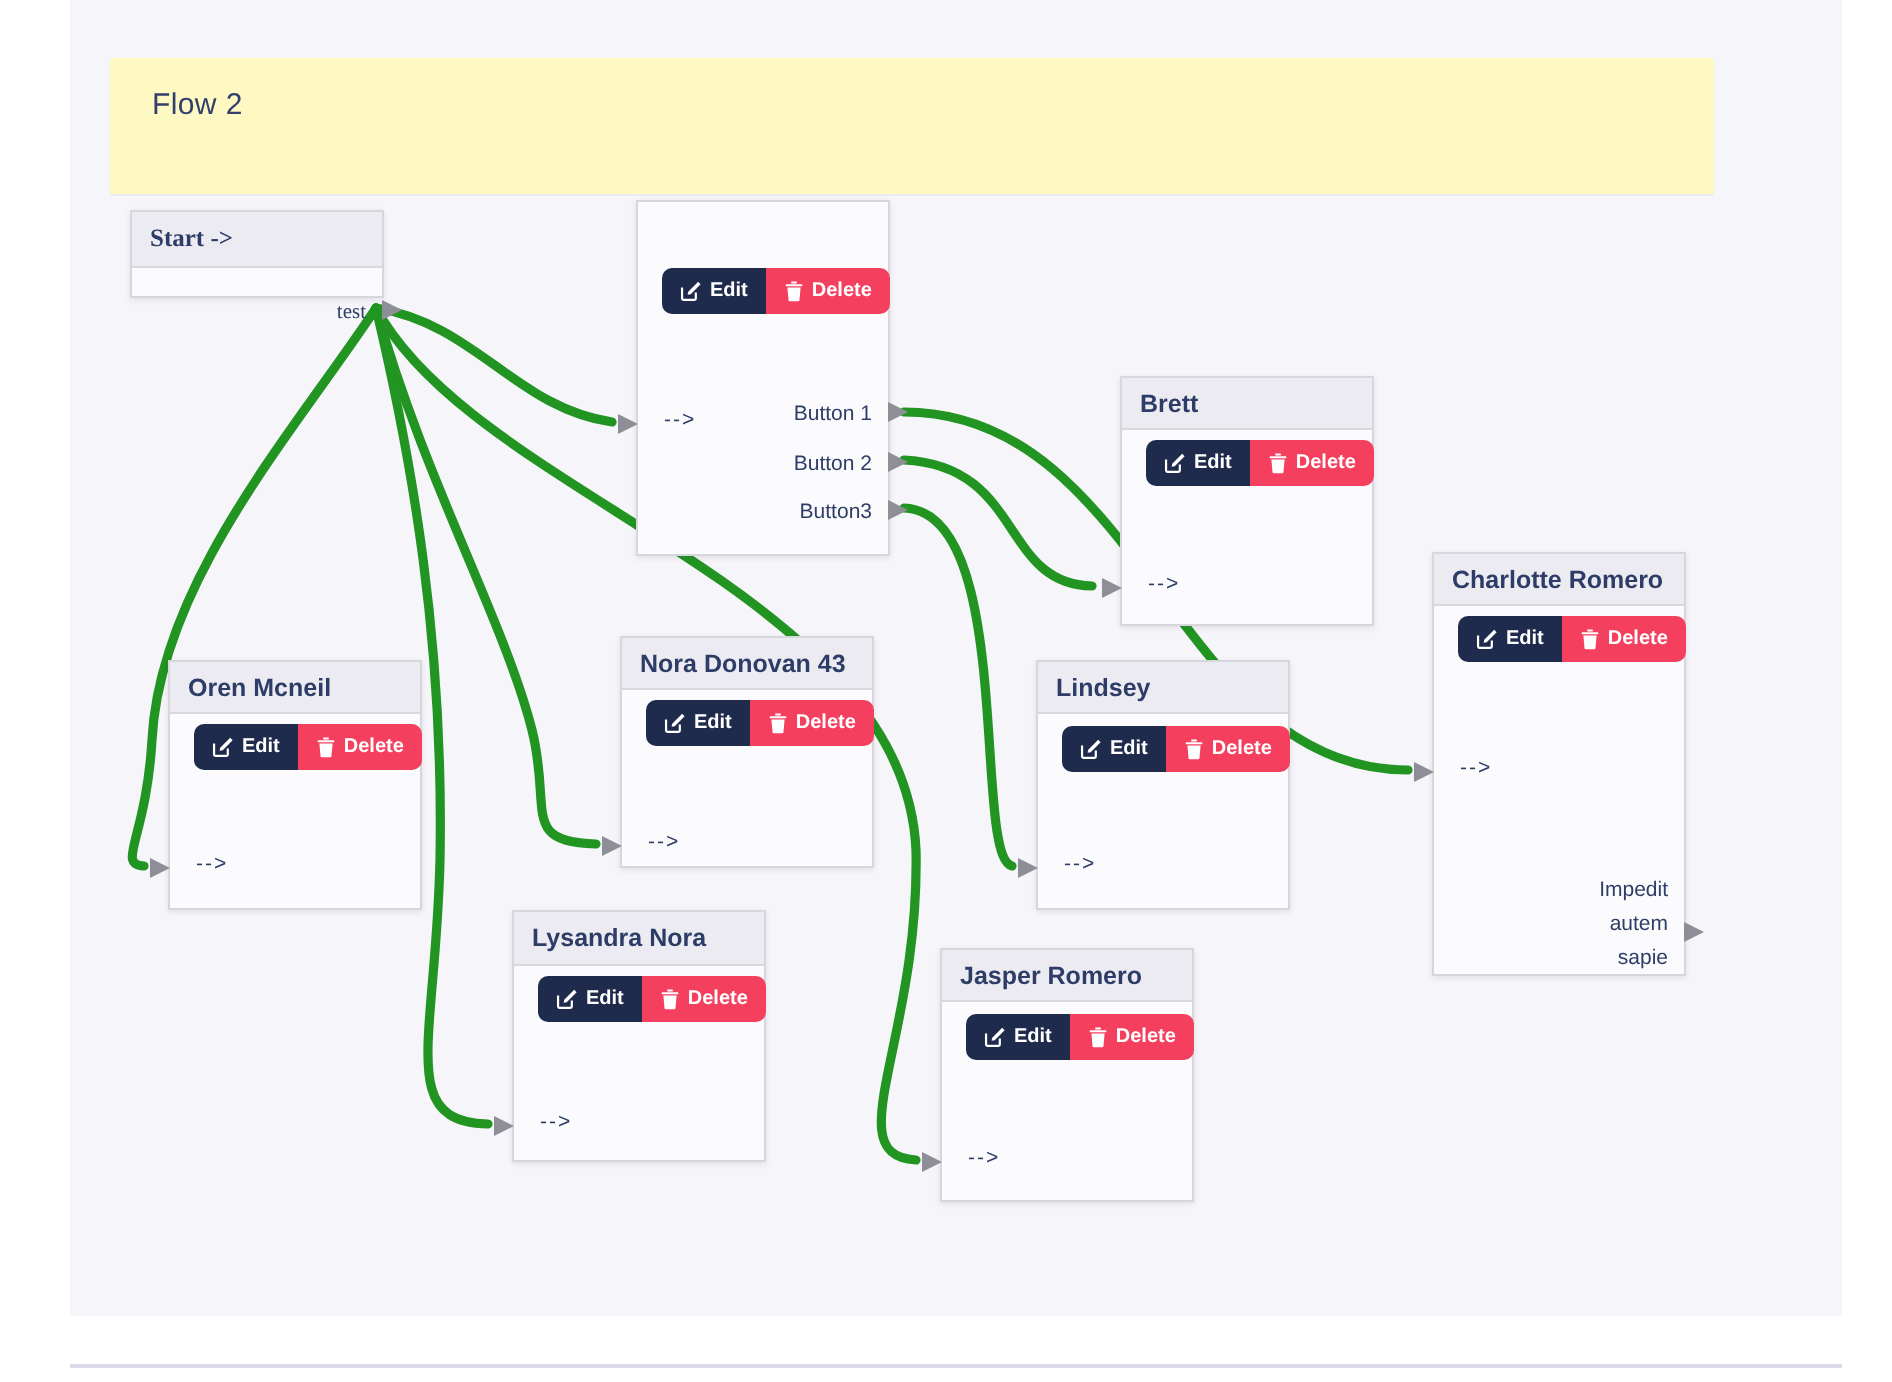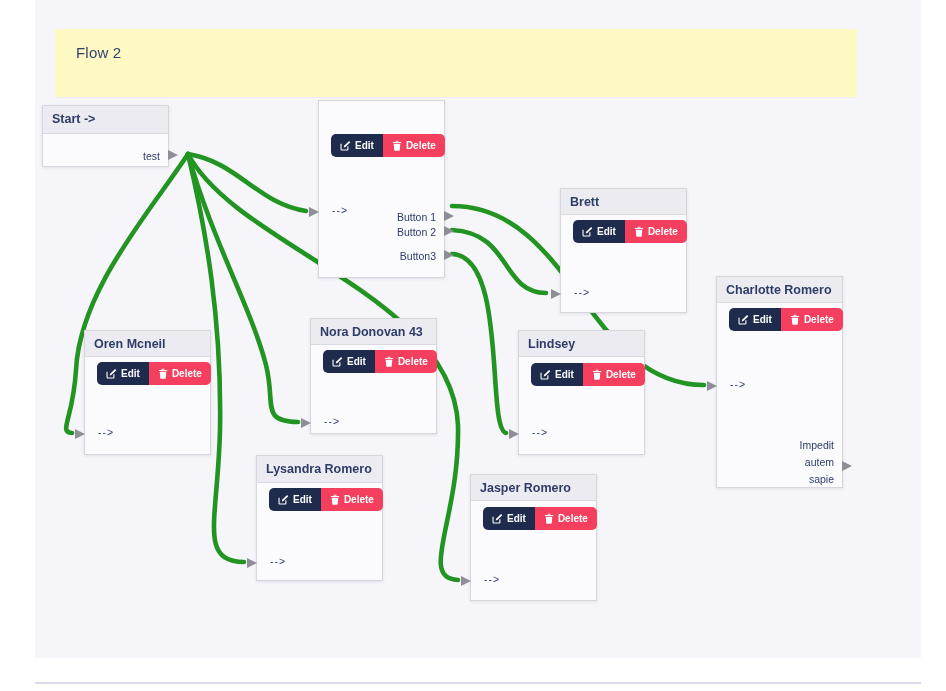--- a/index.html
+++ b/index.html
@@ -58,21 +58,21 @@
       <path d="M188,154 C238,162 258,204 306,211" stroke="#219421"></path>
       <path d="M188,154 C150,212 80,290 76,370 C73,420 58,432 72,433" stroke="#219421"></path>
       <path d="M188,154 C212,240 252,310 266,365 C276,405 260,421 298,422" stroke="#219421"></path>
       <path d="M188,154 C206,230 222,320 220,430 C218,520 198,561 244,562" stroke="#219421"></path>
       <path d="M188,154 C238,248 452,295 458,425 C460,520 418,578 458,580" stroke="#219421"></path>
       <path d="M452,206 C572,206 588,385 704,385" stroke="#219421"></path>
       <path d="M452,230 C512,233 500,292 546,293" stroke="#219421"></path>
       <path d="M452,254 C508,256 486,428 506,433" stroke="#219421"></path>
     </svg>
   <div id="nodes">
-      <div class="node" style="left: 42px; top: 105px; height: 62px;">
+      <div class="node" style="left: 65px; top: 105px; height: 44px; font-family: Liberation Serif, serif;">
         <div class="node-header" style="height: 28px;">Start -&gt;</div>
         <div class="output-row" style="top: 40px;"><span class="out-label">test</span><span class="tri-out" style="top: 4px;"></span></div>
       </div>
       <div class="node" style="left: 318px; top: 100px; height: 178px;">
         <div class="btn-group" style="top: 33px;">
           <button class="btn btn-edit" style="background: rgb(31, 43, 77);">
             <svg width="11" height="11" viewBox="0 0 16 16">
               <path d="M1.5 5.5v8a1 1 0 0 0 1 1h8a1 1 0 0 0 1-1V9" fill="none" stroke="#fff" stroke-width="1.6"></path>
               <path d="M6 8.5 13.2 1.3 15 3.1 7.8 10.3 5.5 10.8z" fill="#fff"></path>
             </svg>
@@ -83,21 +83,21 @@
               <path d="M1 3h12v1.5H1z M5 1h4v1.5H5z" fill="#fff"></path>
               <path d="M2.2 5.5h9.6L11 14.6a1 1 0 0 1-1 .9H4a1 1 0 0 1-1-.9z" fill="#fff"></path>
             </svg>
             <span>Delete</span>
           </button>
         </div>
         <div class="input-port" style="top: 103px;">
           <span class="tri-in" style="top:3px"></span>
           <span class="arrow-label">--&gt;</span>
         </div>
-        <div class="output-row" style="top: 106px;"><span class="out-label">Button 1</span><span class="tri-out" style="top: 4px;"></span></div>
+        <div class="output-row" style="top: 96px;"><span class="out-label">Button 1</span><span class="tri-out" style="top: 4px;"></span></div>
         <div class="output-row" style="top: 121px;"><span class="out-label">Button 2</span><span class="tri-out" style="top: 4px;"></span></div>
         <div class="output-row" style="top: 145px;"><span class="out-label">Button3</span><span class="tri-out" style="top: 4px;"></span></div>
       </div>
       <div class="node" style="left: 560px; top: 188px; height: 125px;">
         <div class="node-header" style="height: 26px;">Brett</div>
         <div class="btn-group" style="top: 31px;">
           <button class="btn btn-edit" style="background: rgb(31, 43, 77);">
             <svg width="11" height="11" viewBox="0 0 16 16">
               <path d="M1.5 5.5v8a1 1 0 0 0 1 1h8a1 1 0 0 0 1-1V9" fill="none" stroke="#fff" stroke-width="1.6"></path>
               <path d="M6 8.5 13.2 1.3 15 3.1 7.8 10.3 5.5 10.8z" fill="#fff"></path>
@@ -204,21 +204,21 @@
             </svg>
             <span>Delete</span>
           </button>
         </div>
         <div class="input-port" style="top: 95px;">
           <span class="tri-in" style="top:3px"></span>
           <span class="arrow-label">--&gt;</span>
         </div>
       </div>
       <div class="node" style="left: 256px; top: 455px; height: 126px;">
-        <div class="node-header" style="height: 27px;">Lysandra Romero</div>
+        <div class="node-header" style="height: 27px;">Lysandra Nora</div>
         <div class="btn-group" style="top: 32px;">
           <button class="btn btn-edit" style="background: rgb(31, 43, 77);">
             <svg width="11" height="11" viewBox="0 0 16 16">
               <path d="M1.5 5.5v8a1 1 0 0 0 1 1h8a1 1 0 0 0 1-1V9" fill="none" stroke="#fff" stroke-width="1.6"></path>
               <path d="M6 8.5 13.2 1.3 15 3.1 7.8 10.3 5.5 10.8z" fill="#fff"></path>
             </svg>
             <span>Edit</span>
           </button>
           <button class="btn btn-delete" style="background: rgb(244, 63, 94);">
             <svg width="10" height="11" viewBox="0 0 14 16">

